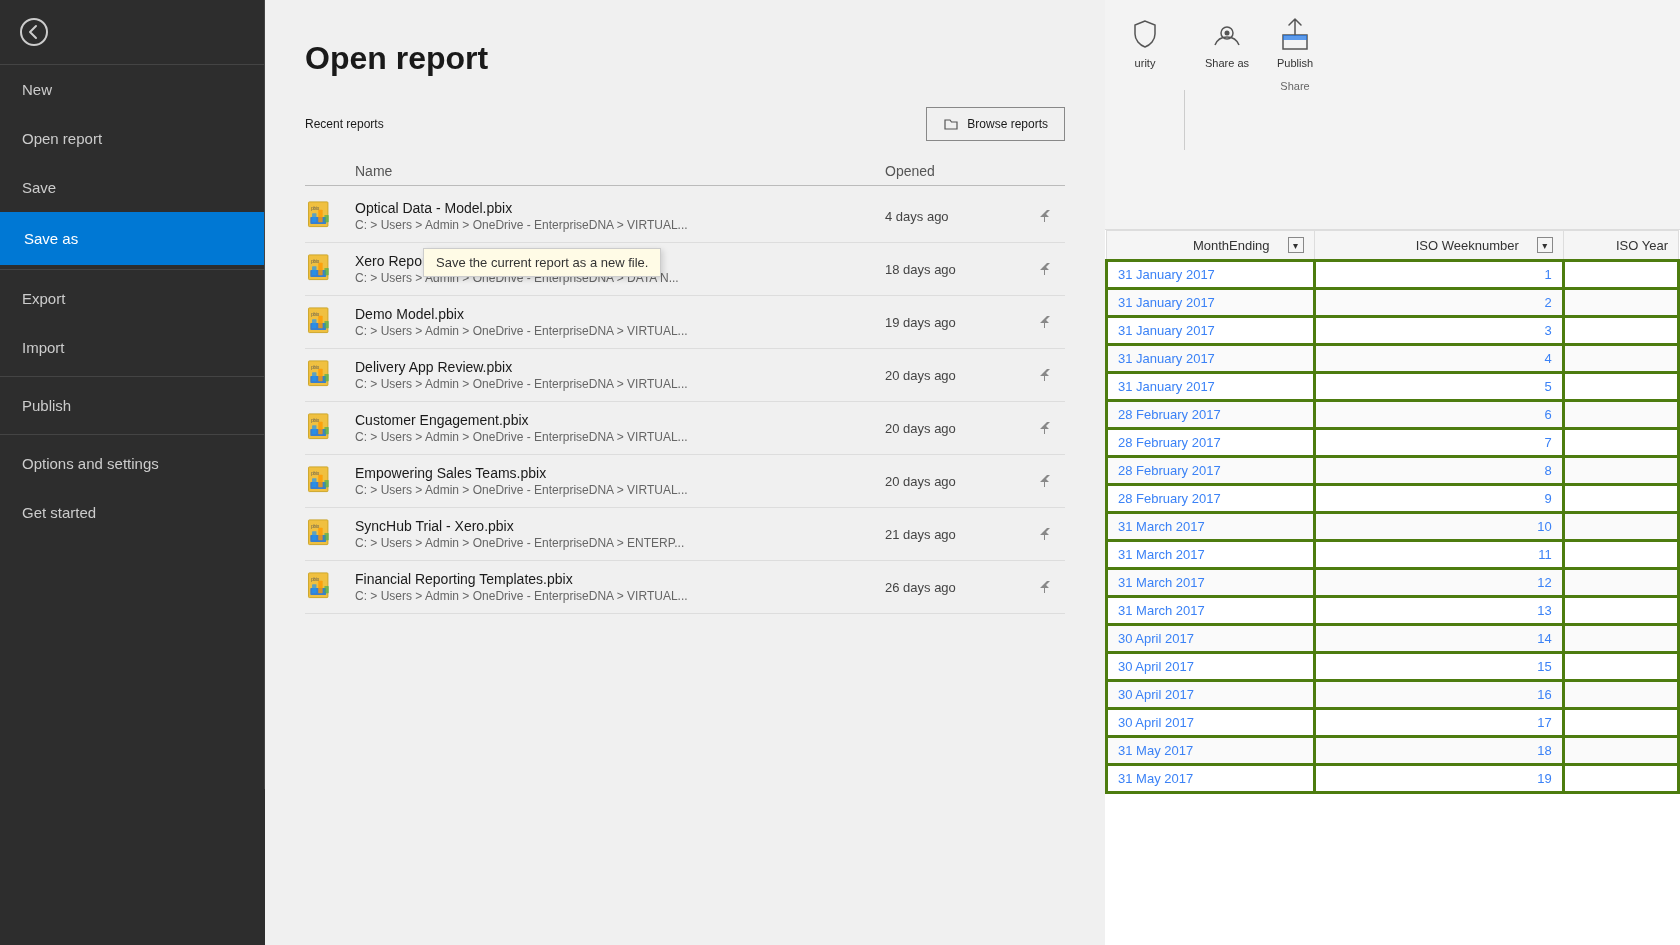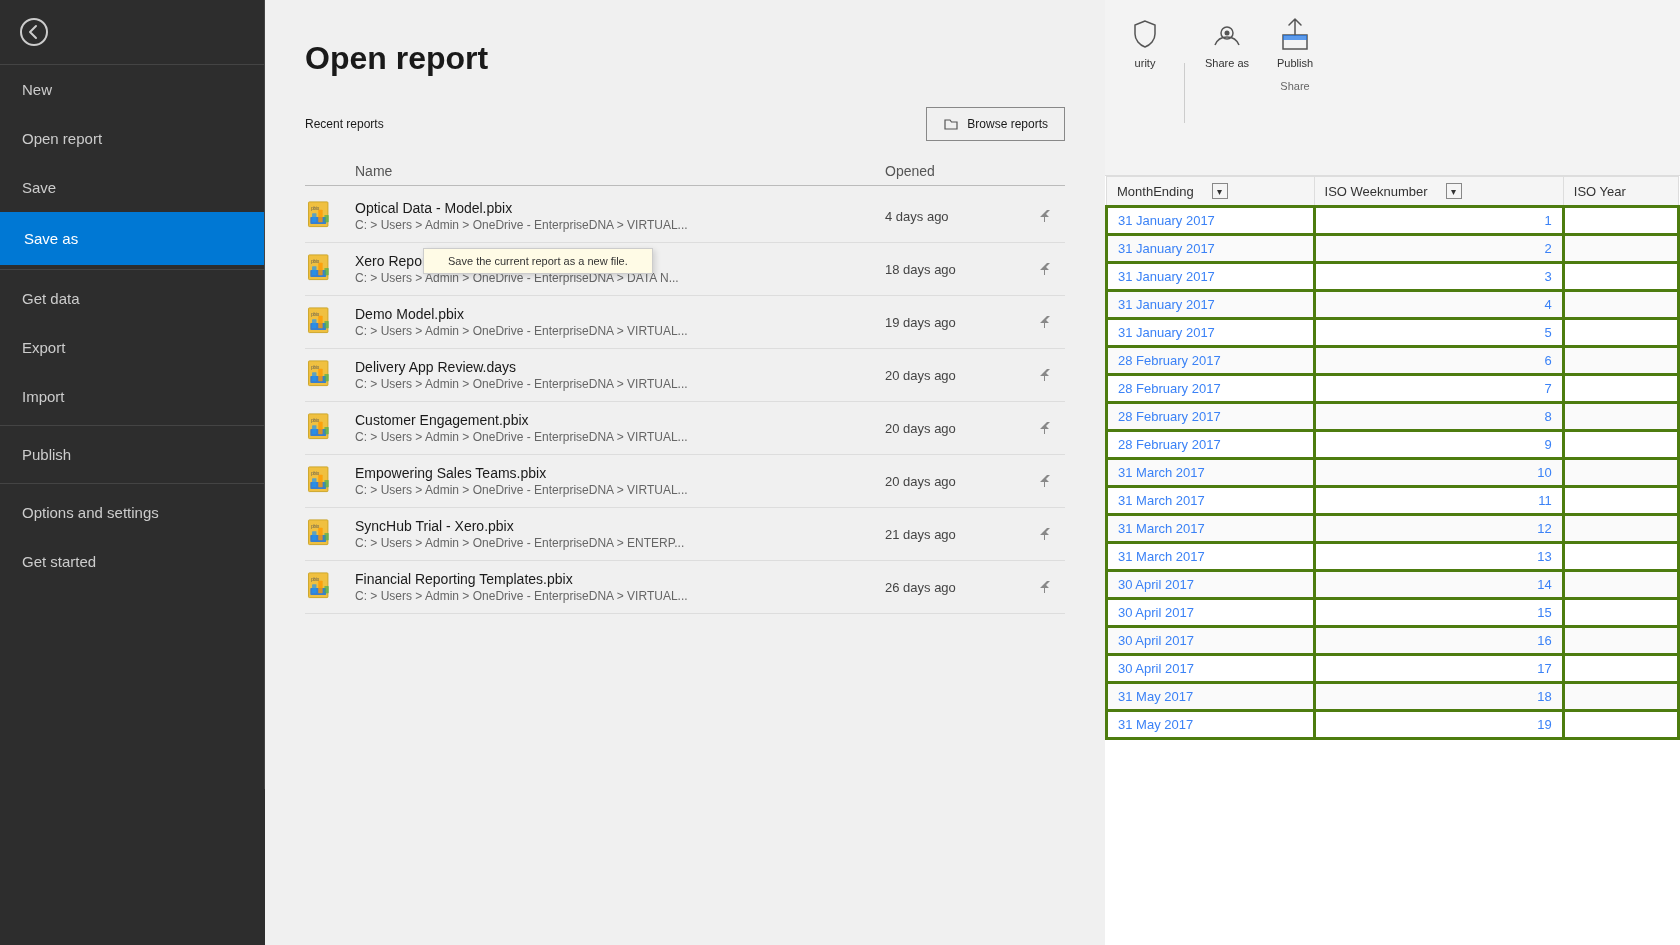--- a/index.html
+++ b/index.html
@@ -143,43 +143,43 @@
       justify-content: center;
       font-size: 16px;
       color: #666;
     }
 
     
     .tooltip {
       position: absolute;
       background: #fffbe6;
       border: 1px solid #ccc;
-      padding: 6px 24px;
-      font-size: 11px;
+      padding: 6px 12px;
+      font-size: 13px;
       color: #333;
       left: 158px;
       top: 248px;
       z-index: 100;
       white-space: nowrap;
       box-shadow: 2px 2px 6px rgba(0,0,0,0.15);
     }
 
     
     #right-panel {
       flex: 1;
       background: #fff;
       height: 945px;
       overflow: hidden;
       display: flex;
       flex-direction: column;
     }
 
     
     #ribbon {
-      height: 176px;
+      height: 230px;
       background: #f3f3f3;
       border-bottom: 1px solid #ddd;
       display: flex;
       flex-direction: column;
     }
 
     .ribbon-buttons {
       display: flex;
       align-items: flex-start;
       padding: 10px 10px 0 10px;
@@ -257,20 +257,21 @@
       white-space: nowrap;
       position: sticky;
       top: 0;
       z-index: 10;
     }
 
     .data-table thead tr th .th-inner {
       display: flex;
       align-items: center;
       gap: 18px;
+      justify-content: flex-end;
     }
 
     .filter-icon {
       display: inline-flex;
       align-items: center;
       justify-content: center;
       width: 16px;
       height: 16px;
       border: 1px solid #888;
       font-size: 10px;
@@ -305,23 +306,20 @@
   <div class="sidebar-item">
     <span>Open report</span>
   </div>
   <div class="sidebar-item">
     <span>Save</span>
   </div>
   <div class="sidebar-item active">
     <span>Save as</span>
   </div>
   <div class="sidebar-divider"></div>
-  <div class="sidebar-item">
-    <span>Get data</span>
-  </div>
   <div class="sidebar-item">
     <span>Export</span>
   </div>
   <div class="sidebar-item">
     <span>Import</span>
   </div>
   <div class="sidebar-divider"></div>
   <div class="sidebar-item">
     <span>Publish</span>
   </div>
@@ -428,21 +426,21 @@
         <svg class="report-icon-svg" viewBox="0 0 30 34" fill="none">
           <rect x="2" y="1" width="22" height="28" rx="1" fill="#f0c040" stroke="#c8a020" stroke-width="1"></rect>
           <rect x="4" y="18" width="18" height="8" rx="1" fill="#1a73e8" opacity="0.85"></rect>
           <rect x="6" y="14" width="5" height="10" rx="0.5" fill="#2196f3" opacity="0.7"></rect>
           <rect x="13" y="10" width="5" height="14" rx="0.5" fill="#ff9800" opacity="0.8"></rect>
           <rect x="20" y="16" width="5" height="8" rx="0.5" fill="#4caf50" opacity="0.7"></rect>
           <text x="5" y="10" font-size="5" fill="#555">pbix</text>
         </svg>
       </div>
       <div class="col-name">
-        <div class="file-name">Delivery App Review.days</div>
+        <div class="file-name">Delivery App Review.pbix</div>
         <div class="file-path">C: &gt; Users &gt; Admin &gt; OneDrive - EnterpriseDNA &gt; VIRTUAL...</div>
       </div>
       <div class="col-opened">20 days ago</div>
       <div class="col-pin">
         <svg width="16" height="16" viewBox="0 0 16 16">
           <path d="M10 2L6 6 3 9h4v5l1 0v-5h4l-3-3 4-4z" fill="#888"></path>
         </svg>
       </div>
     </div>
         <div class="report-row">

